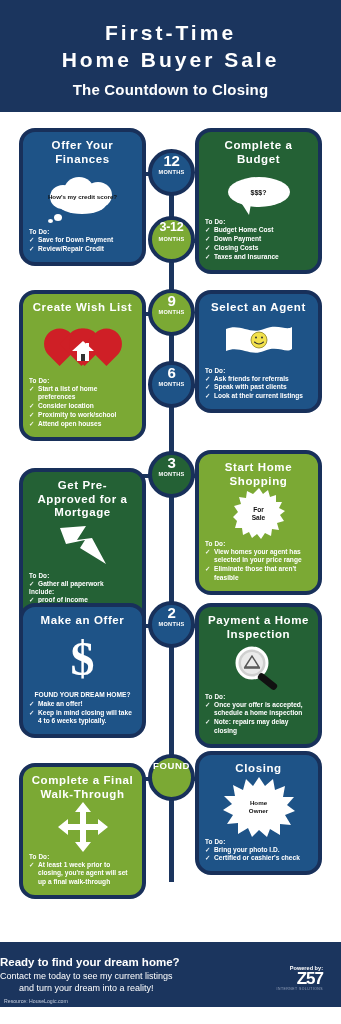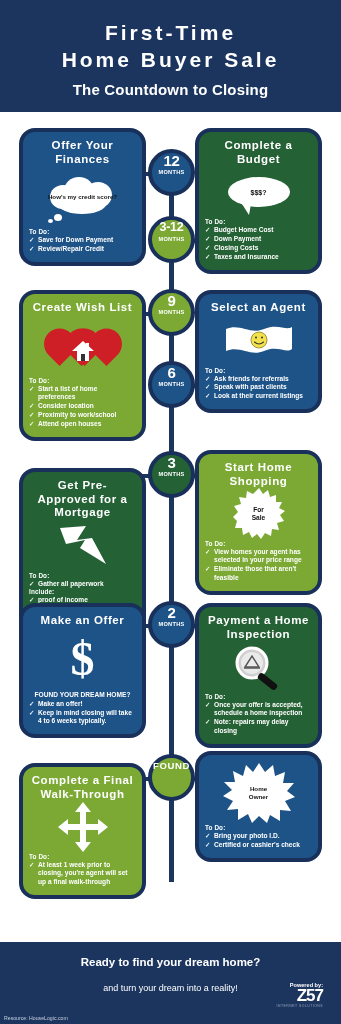--- a/index.html
+++ b/index.html
@@ -245,26 +245,26 @@
   .node .unit {
     color:#ffffff;
     font-size:5.6px;
     font-weight:bold;
     letter-spacing:0.3px;
     margin-top:1px;
   }
 
   
   #footer {
-    height:82px;
+    height:65px;
     background:#1b355e;
     position:relative;
     display:flex;
     flex-direction:column;
-    align-items:center;
+    align-items:flex-start;
     padding-top:14px;
   }
   #footer .f1 {
     color:#ffffff; font-size:11.5px; font-weight:bold;
   }
   #footer .f2 {
     color:#ffffff; font-size:9px; text-align:center;
     line-height:12px; margin-top:2px;
   }
   #footer .resource {
@@ -485,20 +485,21 @@
         <polygon fill="#ffffff" points="25,0 33,10 28,10 28,22 40,22 40,17 50,25 40,33 40,28 28,28 28,40 33,40 25,50 17,40 22,40 22,28 10,28 10,33 0,25 10,17 10,22 22,22 22,10 17,10"></polygon>
       </svg>
     </div>
     <div class="todo">To Do:</div>
     <ul>
       <li>At least 1 week prior to closing, you're agent will set up a final walk-through</li>
     </ul>
   </div>
 
   <div class="card blue" style="left:195px;top:639px;">
+    <div class="title">Closing</div>
     <div class="art">
       <div class="burst big">
         <svg viewBox="0 0 72 60" style="width:72px;height:60px;">
           <polygon fill="#ffffff" points="36,0 42,9 50,2 52,13 62,9 60,20 71,20 64,28 72,34 62,38 68,48 57,47 57,58 47,52 44,60 36,53 29,60 25,51 15,57 15,46 4,47 10,38 0,33 9,27 1,19 12,19 10,8 20,13 23,2 30,9"></polygon>
         </svg>
         <div class="lbl">
           <span>Home</span>
           <span>Owner</span>
         </div>
       </div>
@@ -508,21 +509,21 @@
       <li>Bring your photo I.D.</li>
       <li>Certified or cashier's check</li>
     </ul>
   </div>
 
 </div>
 
 <div id="footer">
   <div class="f1">Ready to find your dream home?</div>
   <div class="f2">
-    <br>
+    <span>Contact me today to see my current listings</span><br>
     <span>and turn your dream into a reality!</span>
   </div>
   <div class="resource">Resource: HouseLogic.com</div>
   <div id="logo">
     <div class="pb">Powered by:</div>
     <div class="z57">Z57</div>
     <div class="isol">INTERNET SOLUTIONS</div>
   </div>
 </div>
 

